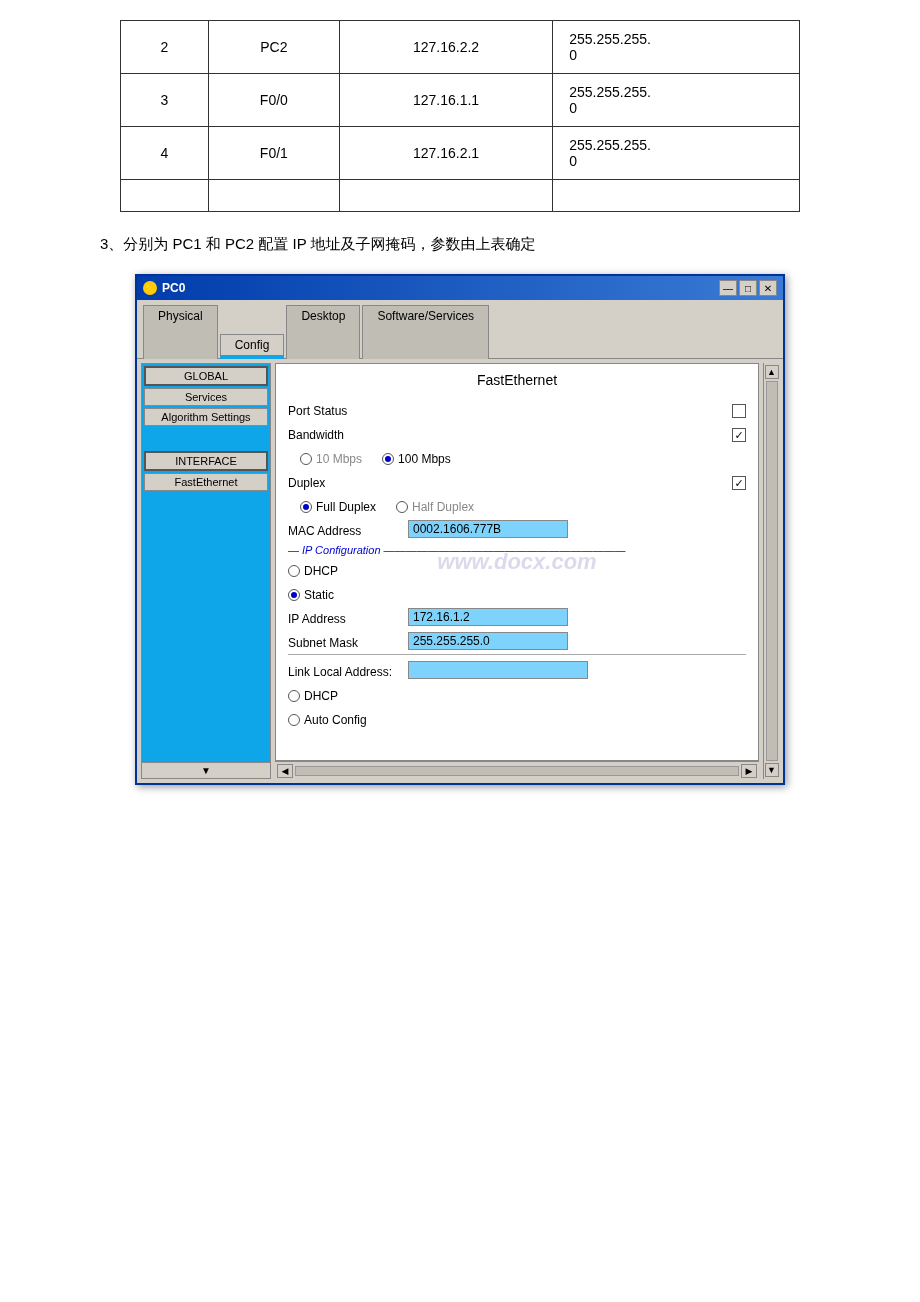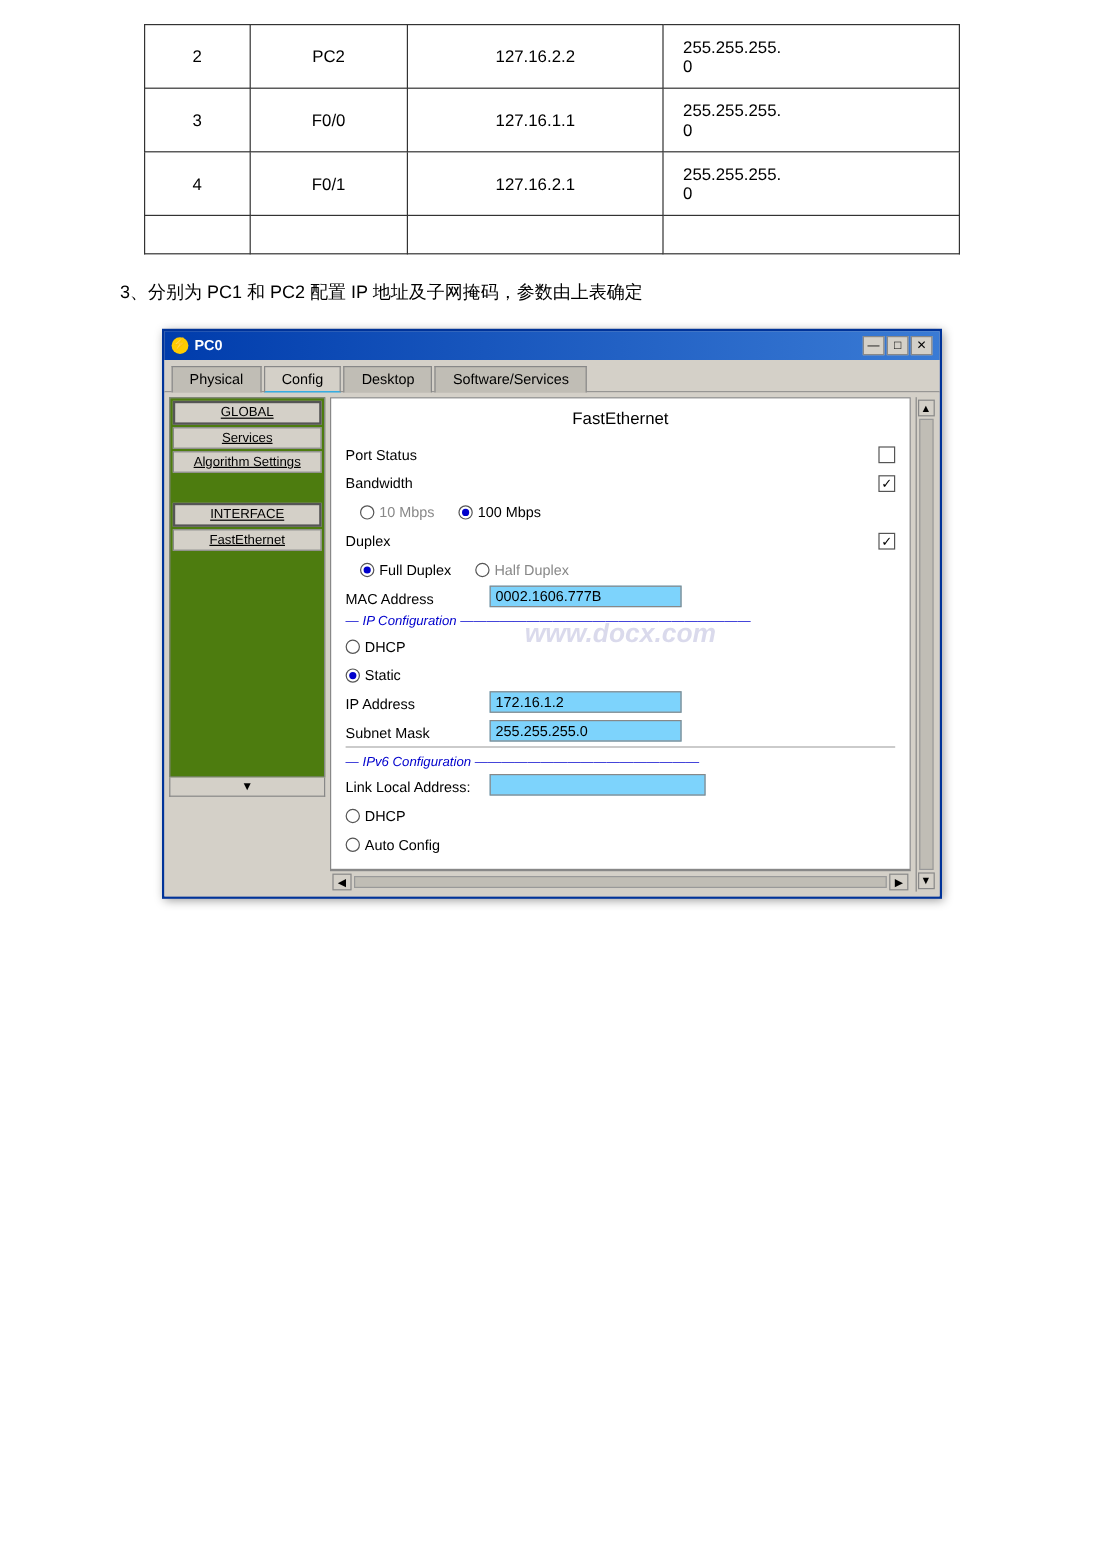--- a/index.html
+++ b/index.html
@@ -111,46 +111,46 @@
       border: 1px solid #888;
       border-bottom: none;
       font-size: 12px;
       cursor: pointer;
       color: #000;
       position: relative;
       top: 1px;
     }
     .tab.active {
       background: #d4d0c8;
-      border-bottom: 1px solid #0ea5e9;
+      border-bottom: 4px solid #0ea5e9;
       font-weight: normal;
       z-index: 1;
+      margin-top: 29px;
     }
 
     
     .window-body {
       display: flex;
       background: #d4d0c8;
       padding: 4px;
       gap: 4px;
       min-height: 420px;
     }
 
     
     .sidebar {
       width: 130px;
       display: flex;
       flex-direction: column;
       gap: 2px;
       padding: 2px;
       border: 1px solid #888;
-      background: #4d7c0f;
+      background: #0ea5e9;
       overflow-y: auto;
-      height: 317px;
-      text-decoration: underline;
+      height: 400px;
     }
     .sidebar-btn {
       padding: 2px 6px;
       font-size: 11px;
       background: #d4d0c8;
       border: 1px solid #888;
       text-align: center;
       cursor: pointer;
       color: #000;
     }
@@ -476,23 +476,20 @@
               <input class="text-input" type="text" value="172.16.1.2" style="">
             </div>
 
             <div class="field-row">
               <span class="field-label">Subnet Mask</span>
               <input class="text-input" type="text" value="255.255.255.0" style="">
             </div>
 
             <div class="divider-line"></div>
 
-            <div class="section-header">
-              — <span>IPv6 Configuration</span> —————————————————
-            </div>
 
             <div class="field-row">
               <span class="field-label">Link Local Address:</span>
               <input class="text-input" type="text" style="width: 180px;">
             </div>
 
             <div class="field-row">
               <div class="radio-item">
                 <div class="radio-circle"></div>
                 <span>DHCP</span>

